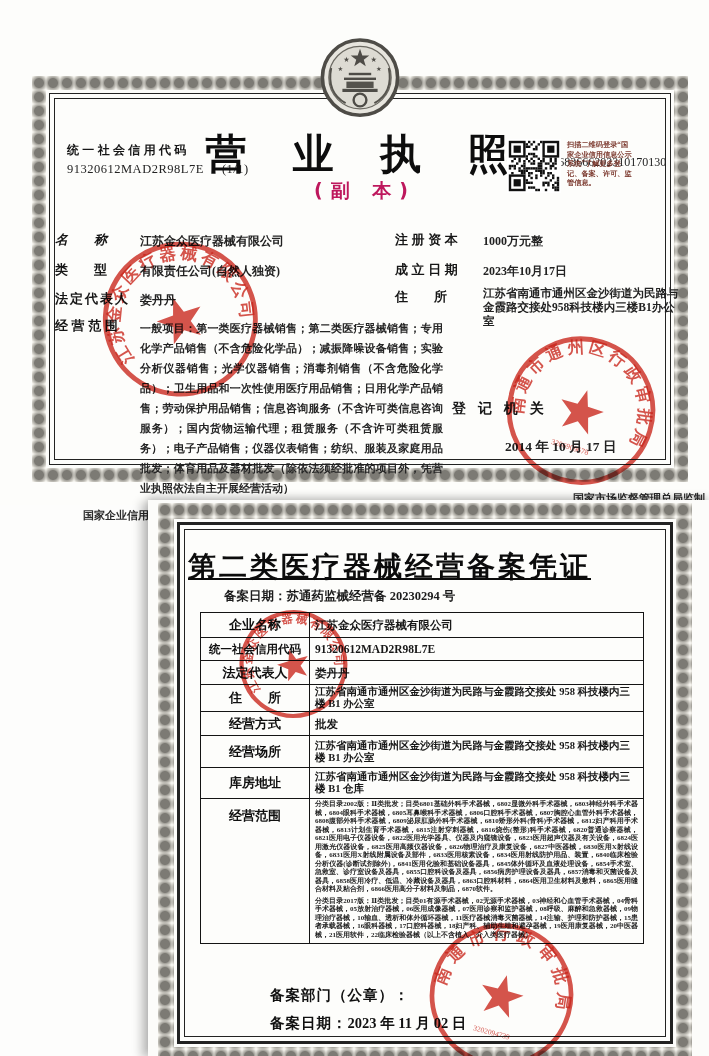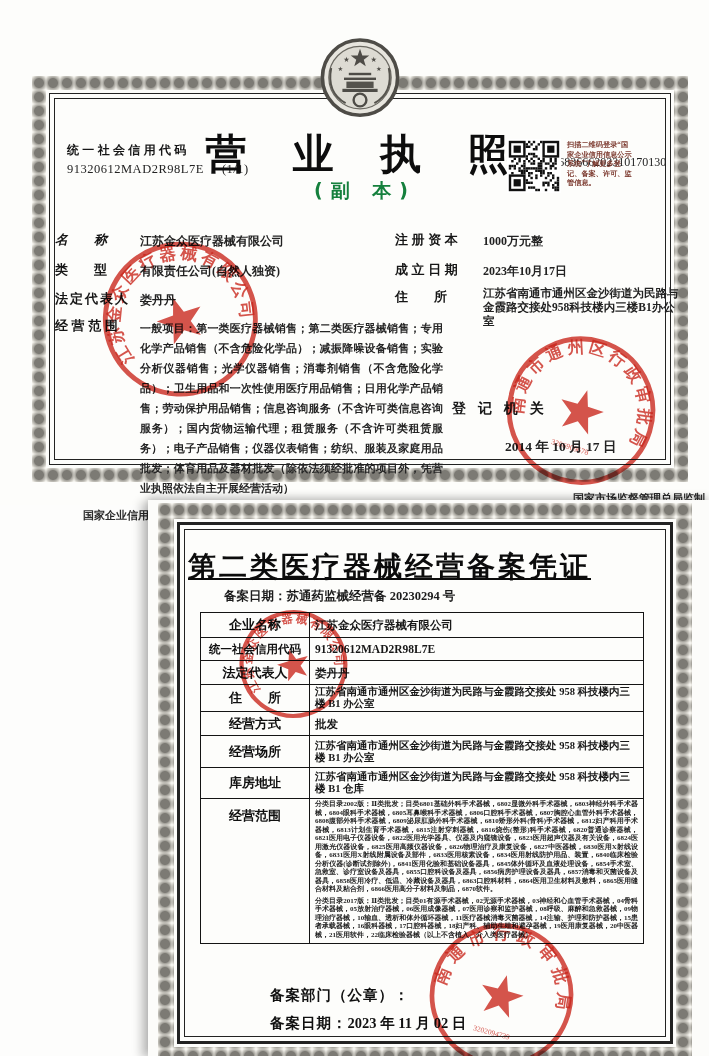--- a/index.html
+++ b/index.html
@@ -12,21 +12,21 @@
       radial-gradient(circle at 7px 7px,#7c7a74 4.5px,#a5a39c 5.5px,#c6c4bd 7px,#e2e0d9 8.2px,#f4f3ee 9px);
       background-size:14px 14px;}
   .frame-hole{position:absolute;background:#fdfdfb;}
   .frame-line{position:absolute;border:2px solid #222;}
   .frame-line.thin{border-width:1px;}
 
   
   .lbl{font-family:"Liberation Sans","DejaVu Sans",sans-serif;font-weight:bold;color:#161616;}
   .val{font-family:"Liberation Serif","DejaVu Serif",serif;color:#222;}
   .title1{font-family:"DejaVu Sans","Liberation Sans",sans-serif;font-weight:bold;font-size:41px;letter-spacing:16px;color:#0d0d0d;}
-  .subtitle1{font-family:"DejaVu Sans","Liberation Sans",sans-serif;font-weight:bold;font-size:19px;letter-spacing:8px;color:#15803d;}
+  .subtitle1{font-family:"DejaVu Sans","Liberation Sans",sans-serif;font-weight:bold;font-size:19px;letter-spacing:8px;color:#be185d;}
   .scope-text{font-size:11px;line-height:20px;text-align:justify;font-weight:bold;color:#252525;}
   .qr-caption{font-size:7.2px;line-height:9.6px;color:#7d3b30;font-weight:bold;}
   .footer-note{font-family:"Liberation Sans","DejaVu Sans",sans-serif;font-weight:bold;font-size:11px;color:#2a2a2a;}
 
   
   .doc2-paper{position:absolute;left:148px;top:500px;width:561px;height:556px;background:#fcfcfa;
       box-shadow:-7px 2px 9px rgba(0,0,0,.22), 0 -4px 7px rgba(0,0,0,.15);}
   .title2{font-weight:bold;font-size:28px;letter-spacing:3px;color:#0c0c0c;}
   .cert-table{border-collapse:collapse;table-layout:fixed;width:444px;}
   .cert-table td{border:1.6px solid #141414;padding:1px 5px;vertical-align:middle;margin-top:24px;}

